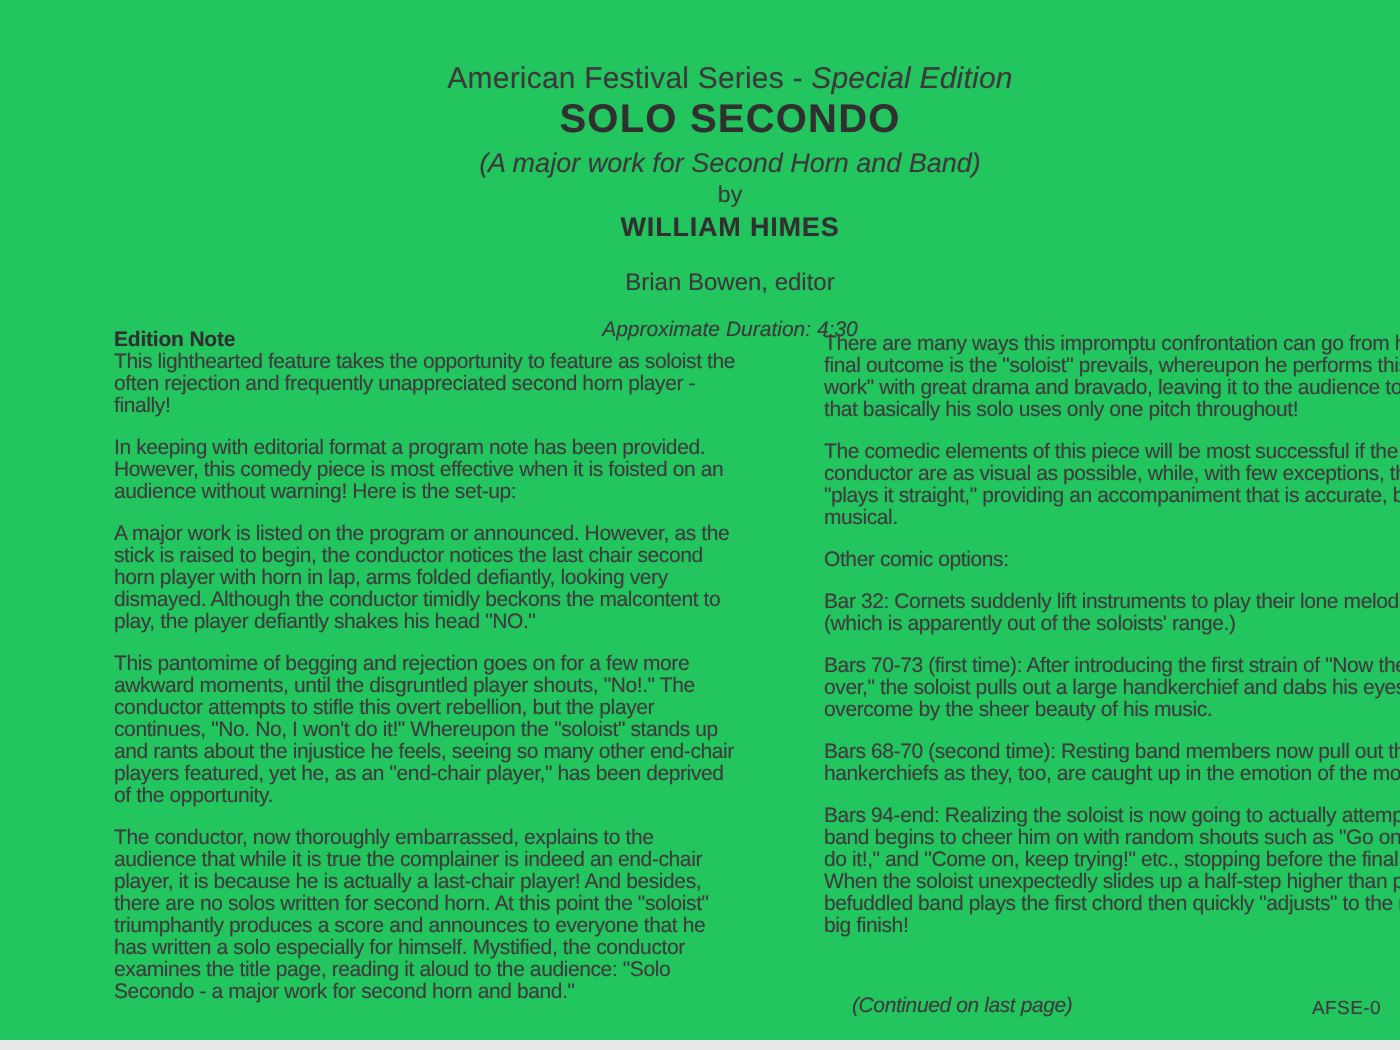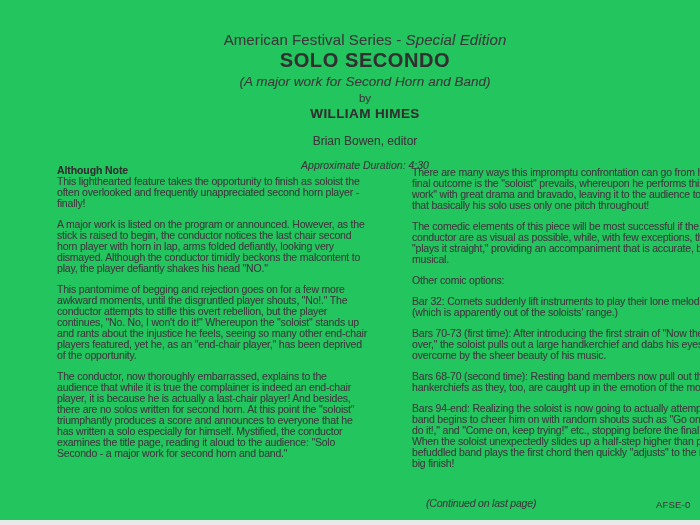--- a/index.html
+++ b/index.html
@@ -39,23 +39,24 @@
     </div>
     <div class="title">SOLO SECONDO</div>
     <div class="subtitle">(A major work for Second Horn and Band)</div>
     <div class="byline">by</div>
     <div class="composer">WILLIAM HIMES</div>
     <div class="editor">Brian Bowen, editor</div>
     <div class="duration">Approximate Duration: 4:30</div>
   </div>
 
   <div class="col left-col">
-    <h3>Although Note</h3>
-    <p>This lighthearted feature takes the opportunity to finish as soloist the often overlooked and frequently unappreciated second horn player - finally!</p>
+    <h3>Edition Note</h3>
+    <p>This lighthearted feature takes the opportunity to feature as soloist the often rejection and frequently unappreciated second horn player - finally!</p>
 
+    <p>In keeping with editorial format a program note has been provided. However, this comedy piece is most effective when it is foisted on an audience without warning!  Here is the set-up:</p>
     <p>A major work is listed on the program or announced.  However, as the stick is raised to begin, the conductor notices the last chair second horn player with horn in lap, arms folded defiantly, looking very dismayed.  Although the conductor timidly beckons the malcontent to play, the player defiantly shakes his head "NO."</p>
     <p>This pantomime of begging and rejection goes on for a few more awkward moments, until the disgruntled player shouts, "No!."  The conductor attempts to stifle this overt rebellion, but the player continues, "No. No, I won't do it!"  Whereupon the "soloist" stands up and rants about the injustice he feels, seeing so many other end-chair players featured, yet he, as an "end-chair player," has been deprived of the opportunity.</p>
     <p>The conductor, now thoroughly embarrassed, explains to the audience that while it is true the complainer is indeed an end-chair player, it is because he is actually a last-chair player!  And besides, there are no solos written for second horn.  At this point the "soloist" triumphantly produces a score and announces to everyone that he has written a solo especially for himself.  Mystified, the conductor examines the title page, reading it aloud to the audience: "Solo Secondo - a major work for second horn and band."</p>
   </div>
 
   <div class="col right-col">
     <p>There are many ways this impromptu confrontation can go from here, but the final outcome is the "soloist" prevails, whereupon he performs this "major work" with great drama and bravado, leaving it to the audience to discover that basically his solo uses only one pitch throughout!</p>
     <p>The comedic elements of this piece will be most successful if the soloist and conductor are as visual as possible, while, with few exceptions, the band "plays it straight," providing an accompaniment that is accurate, balanced and musical.</p>
     <p>Other comic options:</p>
     <p>Bar 32:  Cornets suddenly lift instruments to play their lone melodic note (which is apparently out of the soloists' range.)</p>

